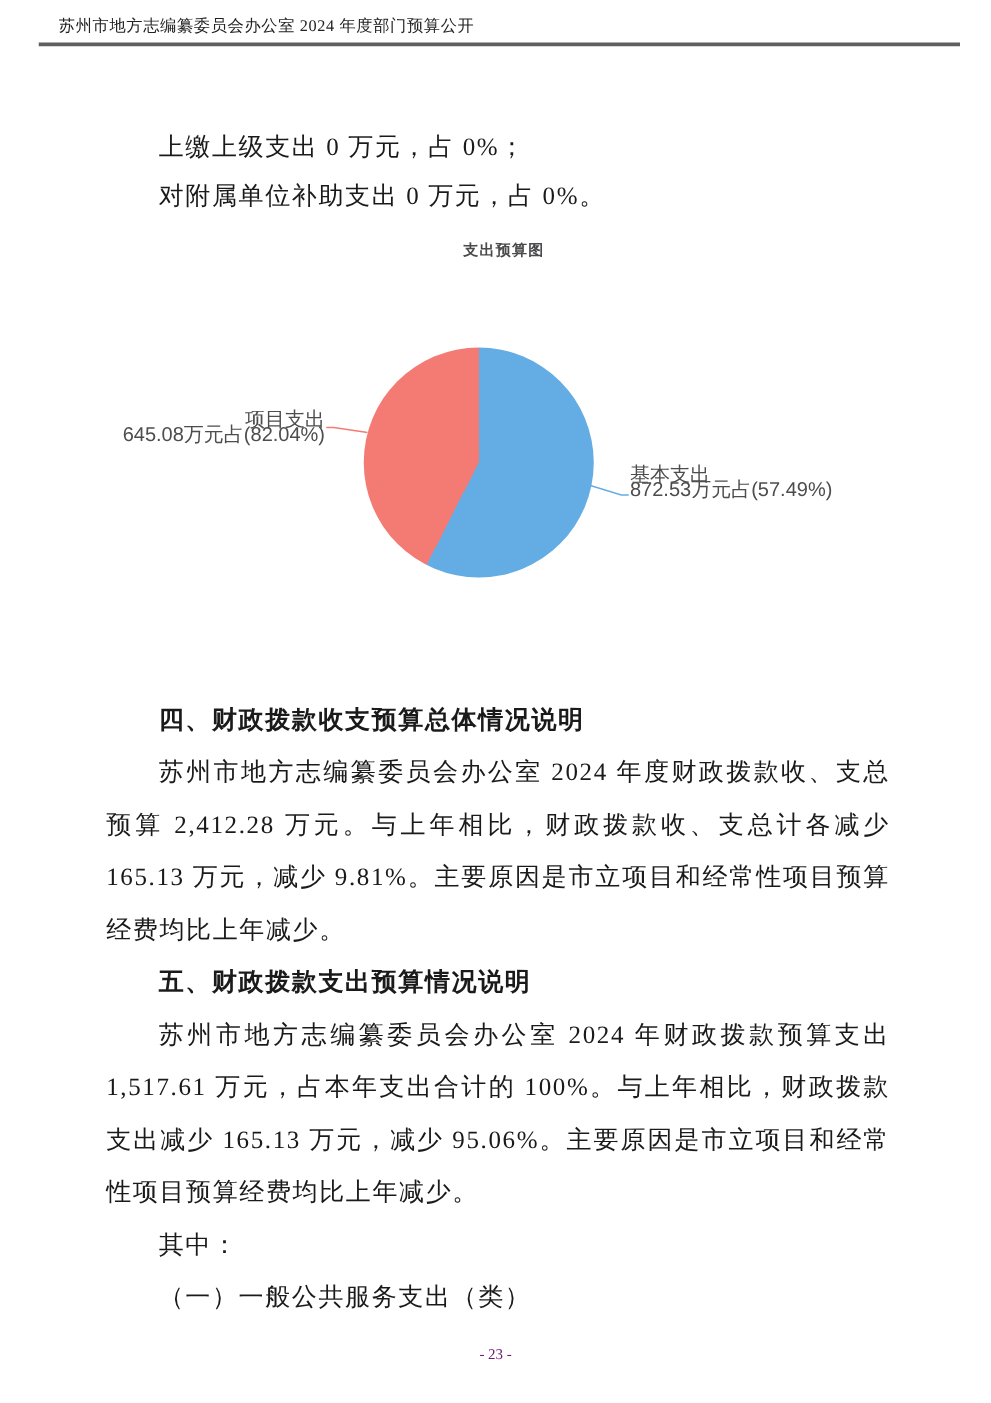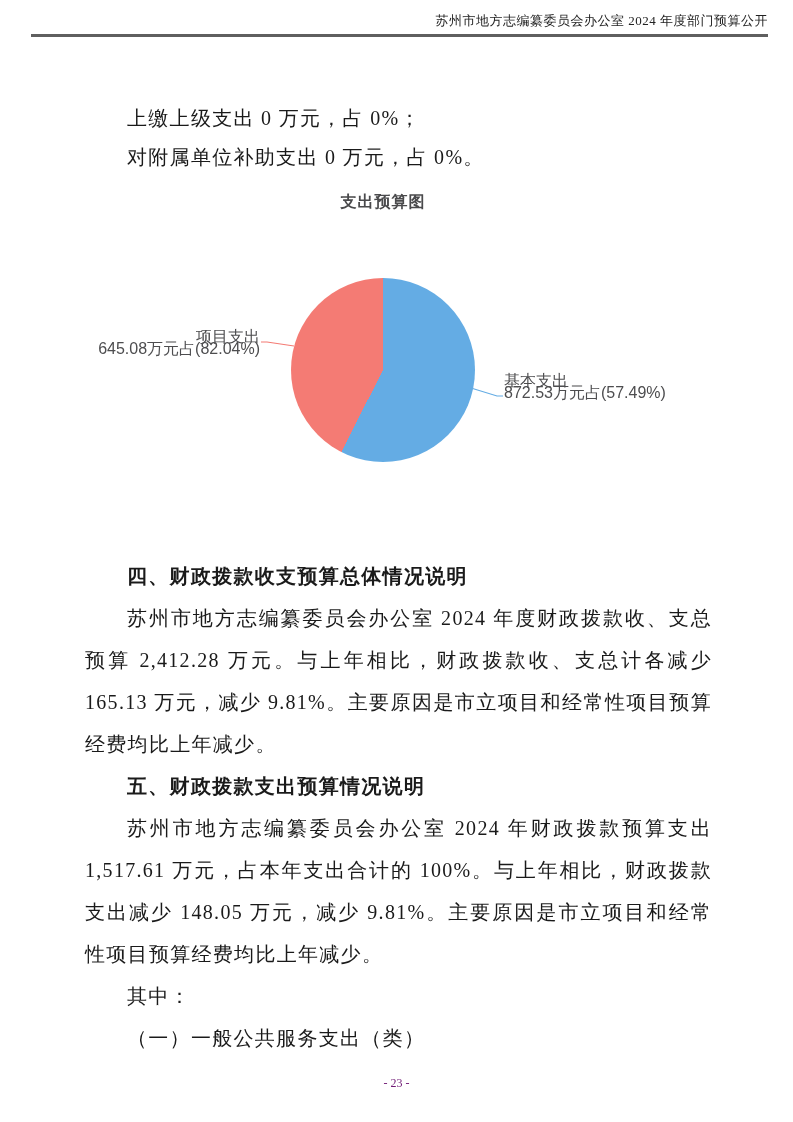--- a/index.html
+++ b/index.html
@@ -10,43 +10,42 @@
     overflow:hidden;
     font-family:"Liberation Serif","DejaVu Serif",serif;
     color:#1a1a1a;
   }
 
   
   .header {
     position:absolute; top:12px; left:31px; right:25px;
     border-bottom:3px solid #5f5f5f;
     padding:0 0 4px 16px;
-    text-align:right;
   }
   .header-title {
     font-size:13px; letter-spacing:0.5px; color:#222;
     white-space:nowrap;
   }
 
   
   .intro { position:absolute; top:99px; left:85px; width:627px; }
   .intro p {
     margin:0; text-indent:42px;
     font-size:20px; line-height:39px; letter-spacing:1.3px;
   }
 
   
   .chart {
     position:absolute; top:190px; left:0; width:793px; height:300px;
     font-family:"Liberation Sans","DejaVu Sans",sans-serif;
   }
   .chart-title {
     position:absolute; top:2px; left:0; width:766px;
-    text-align:center; font-size:16px; font-weight:bold;
-    color:#4a4a4c; letter-spacing:1px;
+    text-align:center; font-size:12px; font-weight:bold;
+    color:#4a4a4c; letter-spacing:1px;padding-left:20px;
   }
   .pie {
     position:absolute; top:88px; left:291px;
     width:184px; height:184px; border-radius:50%;
   }
   .leaders { position:absolute; top:0; left:0; width:793px; height:300px; }
   .pie-label {
     position:absolute; font-size:16px; line-height:12px; color:#4d4d4f;
     white-space:nowrap;
   }
@@ -105,21 +104,21 @@
     <div class="pie-label right">
       <span>基本支出</span>
       <span>872.53万元占(57.49%)</span>
     </div>
   </div>
 
   <div class="content">
     <h2>四、财政拨款收支预算总体情况说明</h2>
     <p>苏州市地方志编纂委员会办公室 2024 年度财政拨款收、支总预算 2,412.28 万元。与上年相比，财政拨款收、支总计各减少 165.13 万元，减少 9.81%。主要原因是市立项目和经常性项目预算经费均比上年减少。</p>
     <h2>五、财政拨款支出预算情况说明</h2>
-    <p>苏州市地方志编纂委员会办公室 2024 年财政拨款预算支出 1,517.61 万元，占本年支出合计的 100%。与上年相比，财政拨款支出减少 148.05 万元，减少 9.81%。主要原因是市立项目和经常性项目预算经费均比上年减少。</p>
+    <p>苏州市地方志编纂委员会办公室 2024 年财政拨款预算支出 1,517.61 万元，占本年支出合计的 100%。与上年相比，财政拨款支出减少 165.13 万元，减少 95.06%。主要原因是市立项目和经常性项目预算经费均比上年减少。</p>
     <p class="plain">其中：</p>
     <p class="plain">（一）一般公共服务支出（类）</p>
   </div>
 
   <div class="footer">
     <span>- 23 -</span>
   </div>
 
 </div>
 

